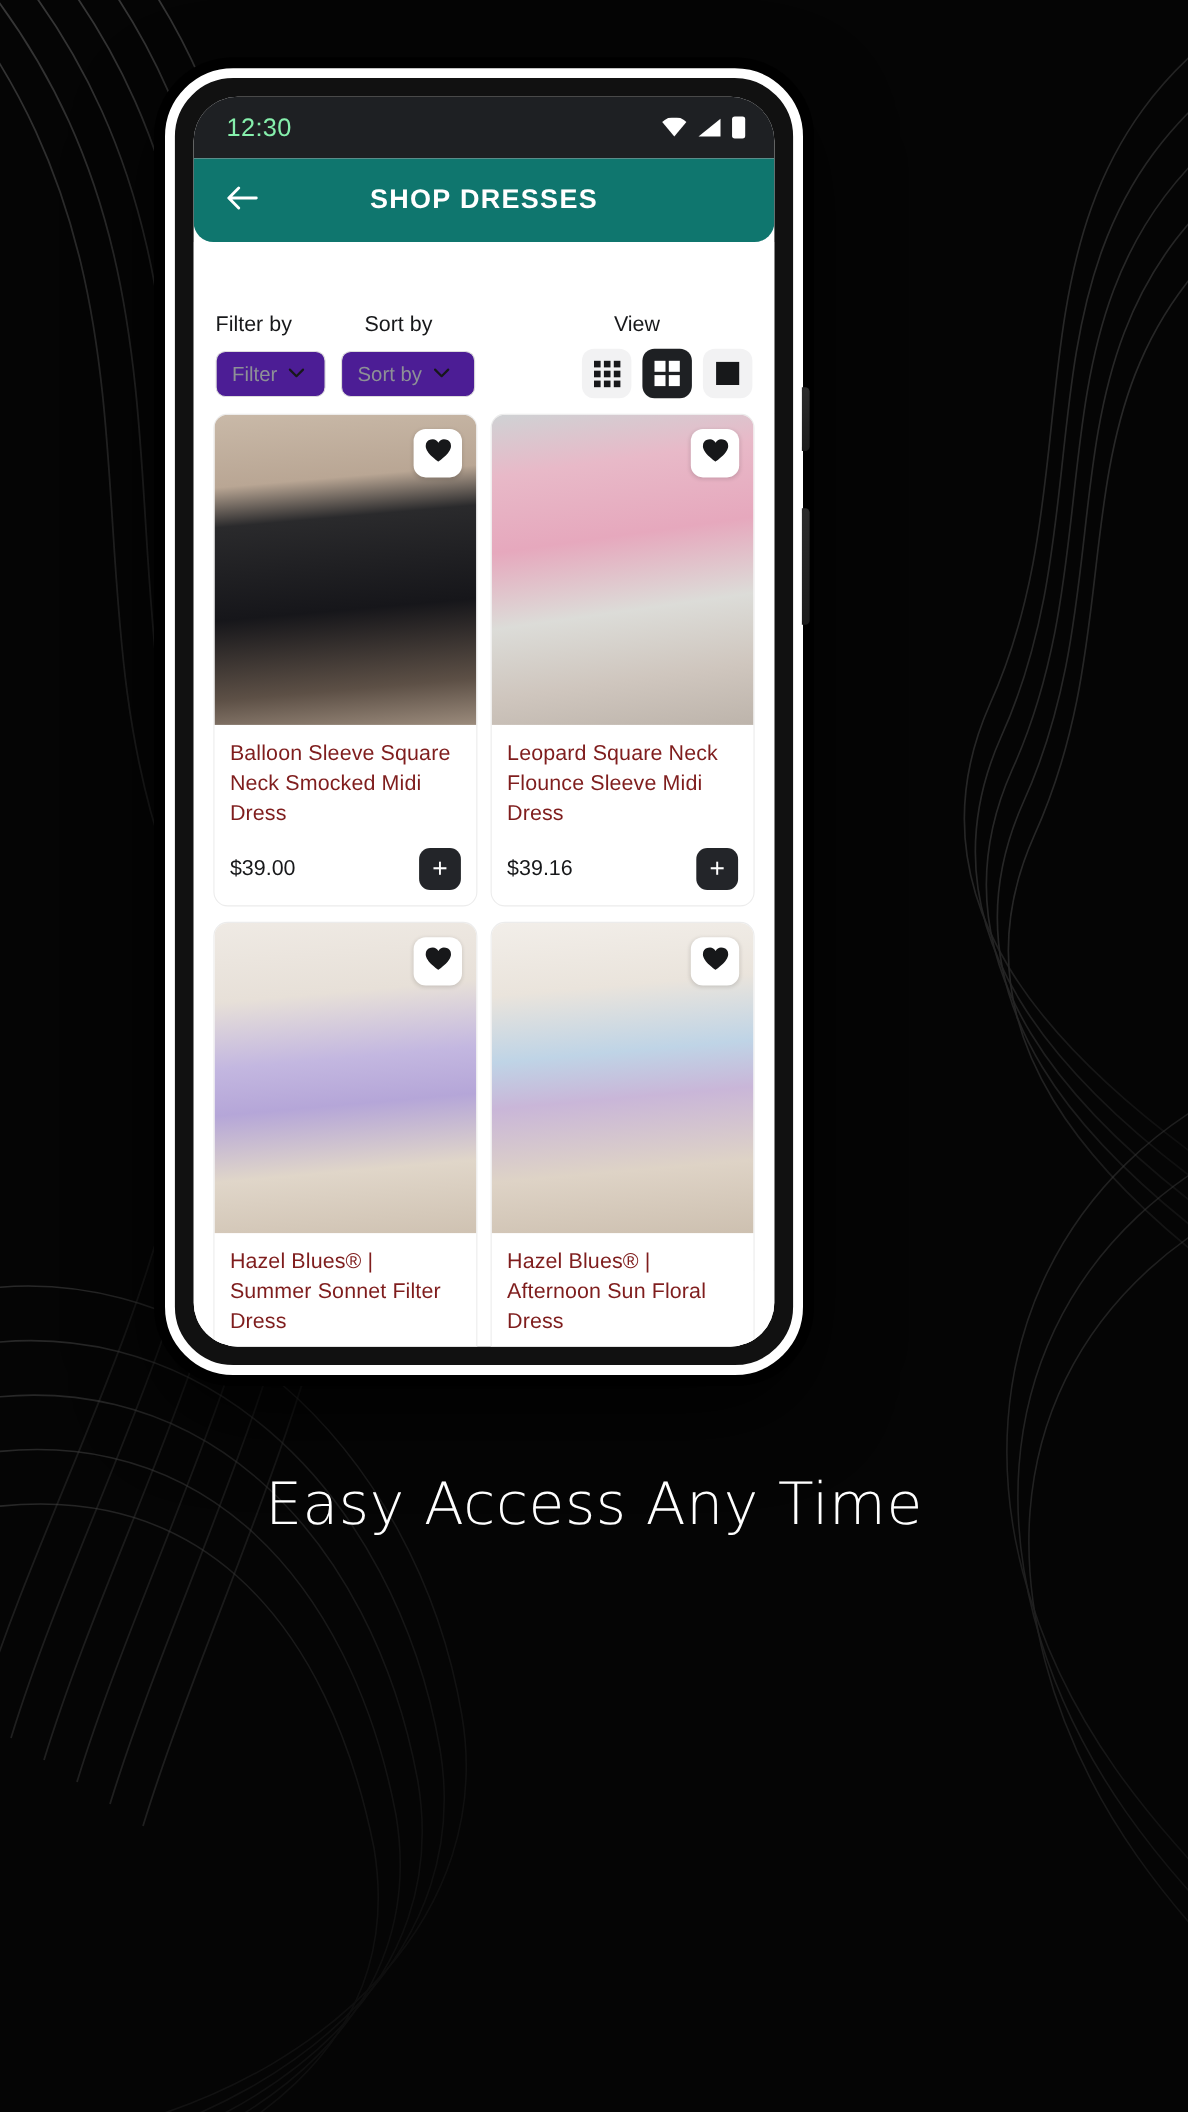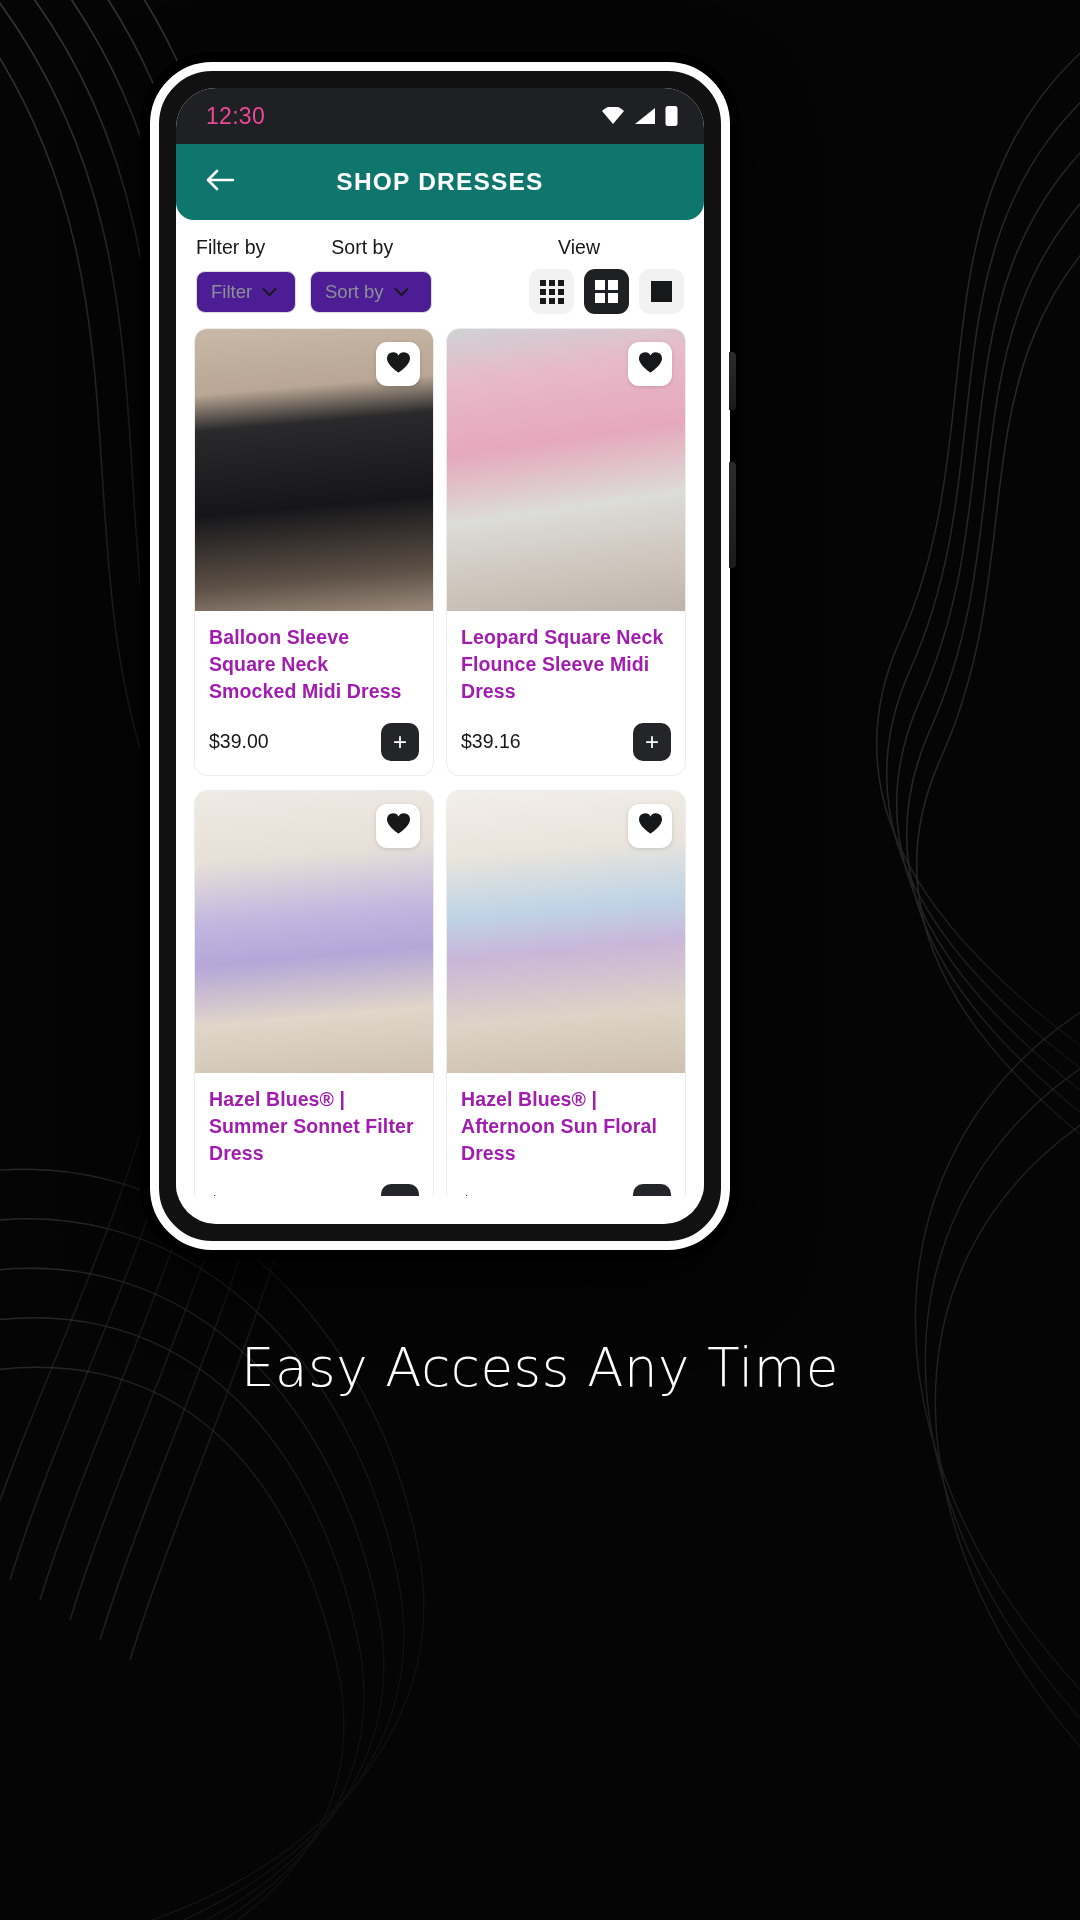--- a/index.html
+++ b/index.html
@@ -39,21 +39,21 @@
     border-radius: 0 4px 4px 0;
   }
   .side-btn.b1 { top: 290px; height: 58px; }
   .side-btn.b2 { top: 400px; height: 106px; }
 
   
   .statusbar {
     height: 56px; background: #1e2023;
     display: flex; align-items: center;
     padding: 0 26px 0 30px;
-    color: #ec4899;
+    color: #86efac;
     text-align: center;
   }
   .status-time { font-size: 23px; font-weight: 500; letter-spacing: .3px; }
   .status-icons { margin-left: auto; display: flex; align-items: center; gap: 9px; }
   .status-icons svg { display: block; }
 
   
   .appbar {
     height: 76px; background: #0f766e;
     display: flex; align-items: center;
@@ -69,21 +69,21 @@
   .appbar-title {
     position: absolute; left: 0; right: 0; text-align: center;
     color: #fff; font-size: 24.5px; font-weight: 600; letter-spacing: 1.2px;
     pointer-events: none;
   }
 
   
   .filterbar {
     background: #fff; padding: 16px 20px 14px 20px;
   }
-  .fb-labels { display: flex; align-items: center; }
+  .fb-labels { display: flex; align-items: center; margin-top: 48px; }
   .fb-label { font-size: 19.5px; color: #17181a; font-weight: 500; }
   .fb-label.sort { margin-left: 66px; }
   .fb-label.view { margin-left: auto; margin-right: 84px; }
 
   .fb-controls { display: flex; align-items: center; margin-top: 10px; }
   .select {
     height: 42px; min-width: 100px;
     border: 1.4px solid #dcdcdc; border-radius: 9px;
     background: #4c1d95;
     display: flex; align-items: center; gap: 10px;
@@ -128,22 +128,22 @@
   .fav {
     position: absolute; top: 13px; right: 13px;
     width: 44px; height: 44px; border-radius: 11px;
     background: #fff;
     display: flex; align-items: center; justify-content: center;
     box-shadow: 0 1px 4px rgba(0,0,0,.14);
     cursor: pointer;
   }
   .card-body { padding: 13px 14px 14px 14px; flex: 1; display: flex; flex-direction: column; }
   .p-title {
-    font-size: 19.5px; line-height: 1.38; color: #a21caf;
-    font-weight: 700; letter-spacing: .1px;
+    font-size: 19.5px; line-height: 1.38; color: #7f1d1d;
+    font-weight: 400; letter-spacing: .1px;
   }
   .p-foot { margin-top: auto; padding-top: 18px; display: flex; align-items: center; gap: 12px; }
   .p-price { font-size: 19.5px; color: #17181a; }
   .add-btn {
     margin-left: auto;
     width: 38px; height: 38px; border-radius: 10px;
     background: #232529; color: #fff;
     display: flex; align-items: center; justify-content: center;
     font-size: 24px; line-height: 1; font-weight: 400;
     cursor: pointer;

